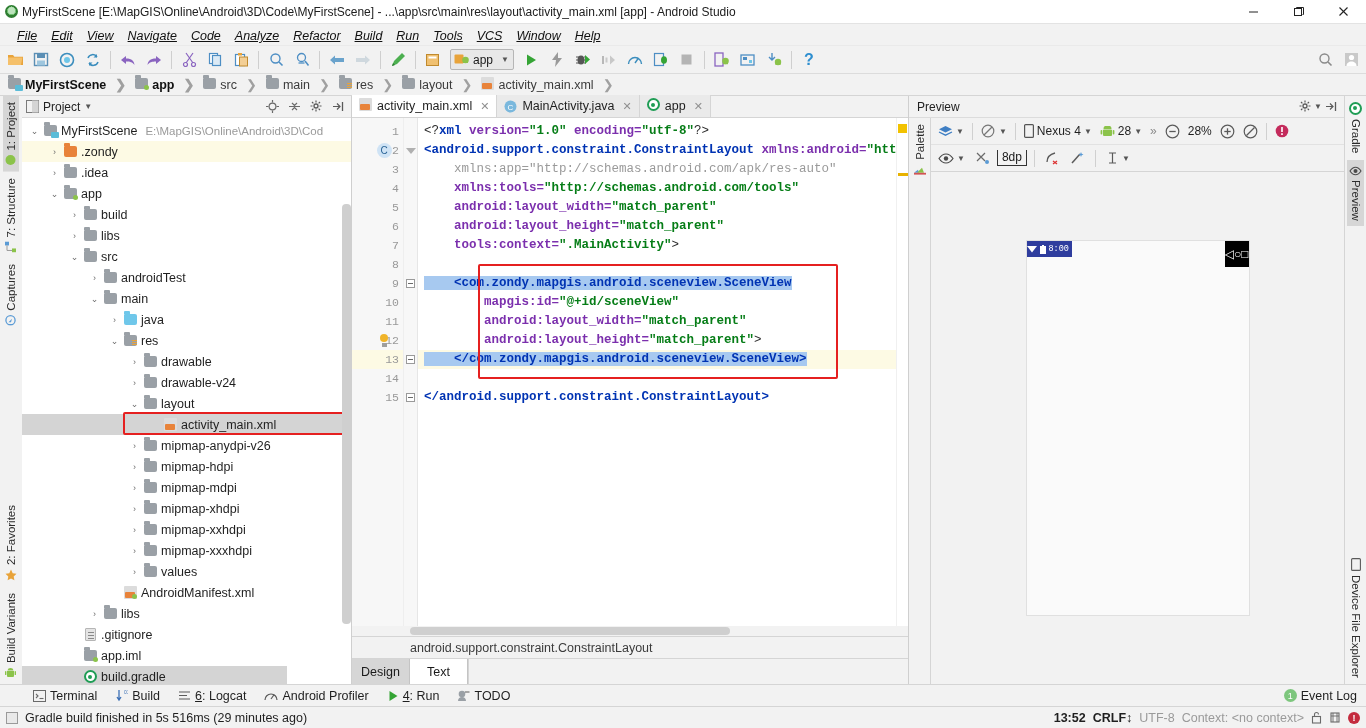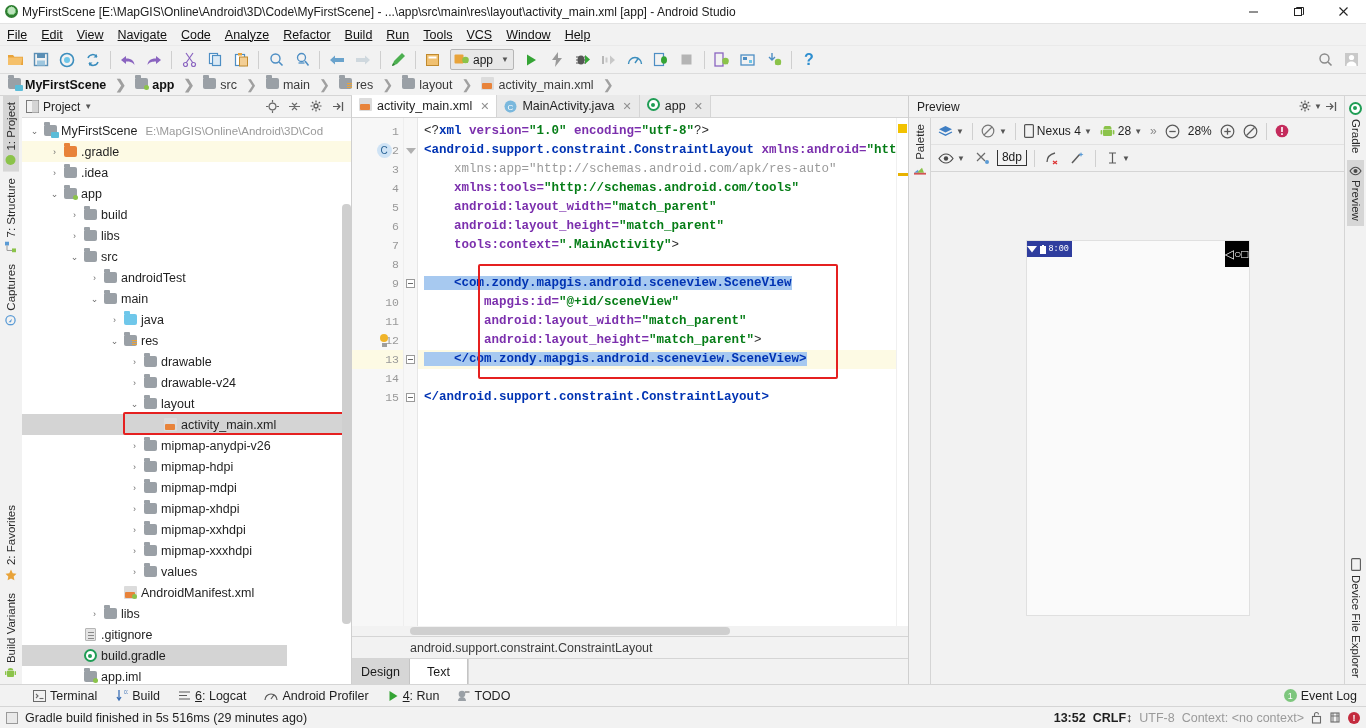--- a/index.html
+++ b/index.html
@@ -30,22 +30,22 @@
   }
   .titlebar .title { font-size: 12px; color: #202020; white-space: nowrap; }
   .titlebar .spacer { flex: 1; }
   .winbtn {
     width: 45px; height: 24px; display: flex; align-items: center; justify-content: center;
     color: #222; font-size: 13px;
   }
 
   
   .menubar {
-    height: 22px; background: #f2f2f2; display: flex; align-items: center;
-    padding-left: 0; flex: 0 0 22px; border-bottom: 1px solid #eaeaea;
+    height: 22px; background: #f2f2f2; display: flex; align-items: flex-end;
+    padding-left: 10px; flex: 0 0 22px; border-bottom: 1px solid #eaeaea; font-style: italic;
   }
   .menubar .mi { padding: 2px 7px; font-size: 12.5px; color: #111; cursor: default; }
   .menubar .mi u { text-decoration: underline; }
 
   
   .toolbar {
     height: 28px; background: #f2f2f2; display: flex; align-items: center;
     padding: 0 2px; flex: 0 0 28px; border-bottom: 1px solid #dcdcdc;
   }
   .tb { width: 26px; height: 24px; display: flex; align-items: center; justify-content: center; }
@@ -625,21 +625,21 @@
             </span>
             <span class="lbl">MyFirstScene</span>
             <span class="path">E:\MapGIS\Online\Android\3D\Cod</span>
           </div>
           <div class="trow yellow">
             <span style="width:26px;flex:0 0 26px"></span>
             <span class="arrow">›</span>
             <span class="ic">
               <span class="folder orange"></span>
             </span>
-            <span class="lbl">.gradle</span>
+            <span class="lbl">.zondy</span>
           </div>
           <div class="trow">
             <span style="width:26px;flex:0 0 26px"></span>
             <span class="arrow">›</span>
             <span class="ic">
               <span class="folder"></span>
             </span>
             <span class="lbl">.idea</span>
           </div>
           <div class="trow">
@@ -815,37 +815,37 @@
             <span class="lbl">libs</span>
           </div>
           <div class="trow">
             <span style="width:46px;flex:0 0 46px"></span>
             <span class="arrow"></span>
             <span class="ic">
               <span class="fileplain"></span>
             </span>
             <span class="lbl">.gitignore</span>
           </div>
+          <div class="trow">
+            <span style="width:46px;flex:0 0 46px"></span>
+            <span class="arrow"></span>
+            <span class="ic">
+              <span class="folder">
+                <span class="dot"></span>
+              </span>
+            </span>
+            <span class="lbl">app.iml</span>
+          </div>
           <div class="trow sel" style="width: 265px;">
             <span style="width:46px;flex:0 0 46px"></span>
             <span class="arrow"></span>
             <span class="ic">
               <span class="gradleic"></span>
             </span>
             <span class="lbl">build.gradle</span>
-          </div>
-          <div class="trow">
-            <span style="width:46px;flex:0 0 46px"></span>
-            <span class="arrow"></span>
-            <span class="ic">
-              <span class="folder">
-                <span class="dot"></span>
-              </span>
-            </span>
-            <span class="lbl">app.iml</span>
           </div>
         </div>
     </div>
 
     <div class="editorcol">
       <div class="tabbar">
         <div class="etab active">
           <span><span class="filexml" style="display:inline-block"></span></span>
           <span>activity_main.xml</span>
           <span class="x">✕</span>

